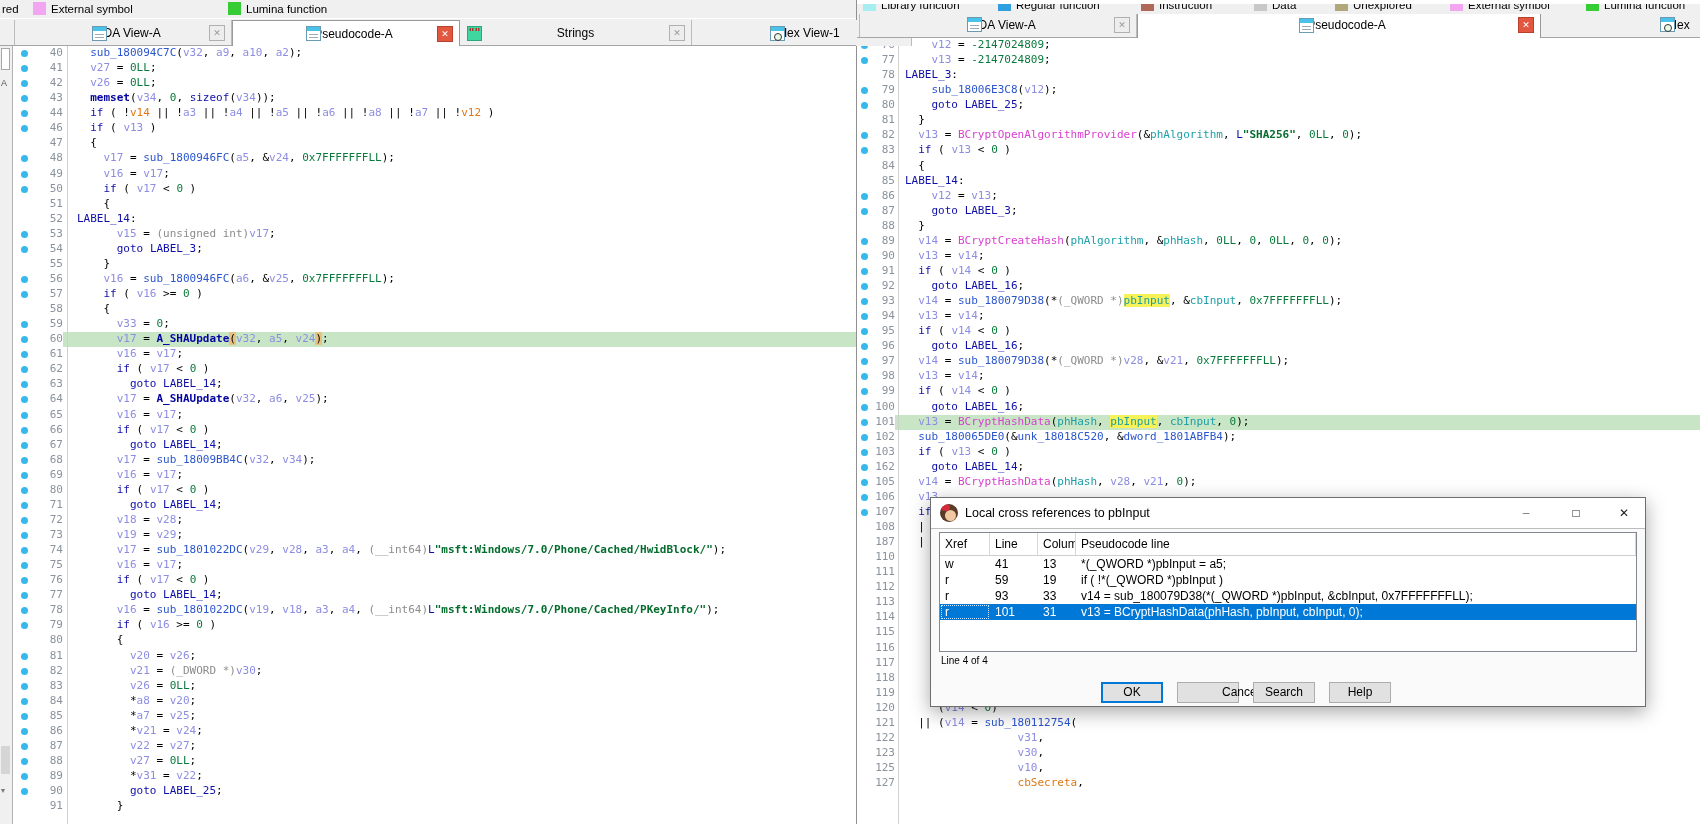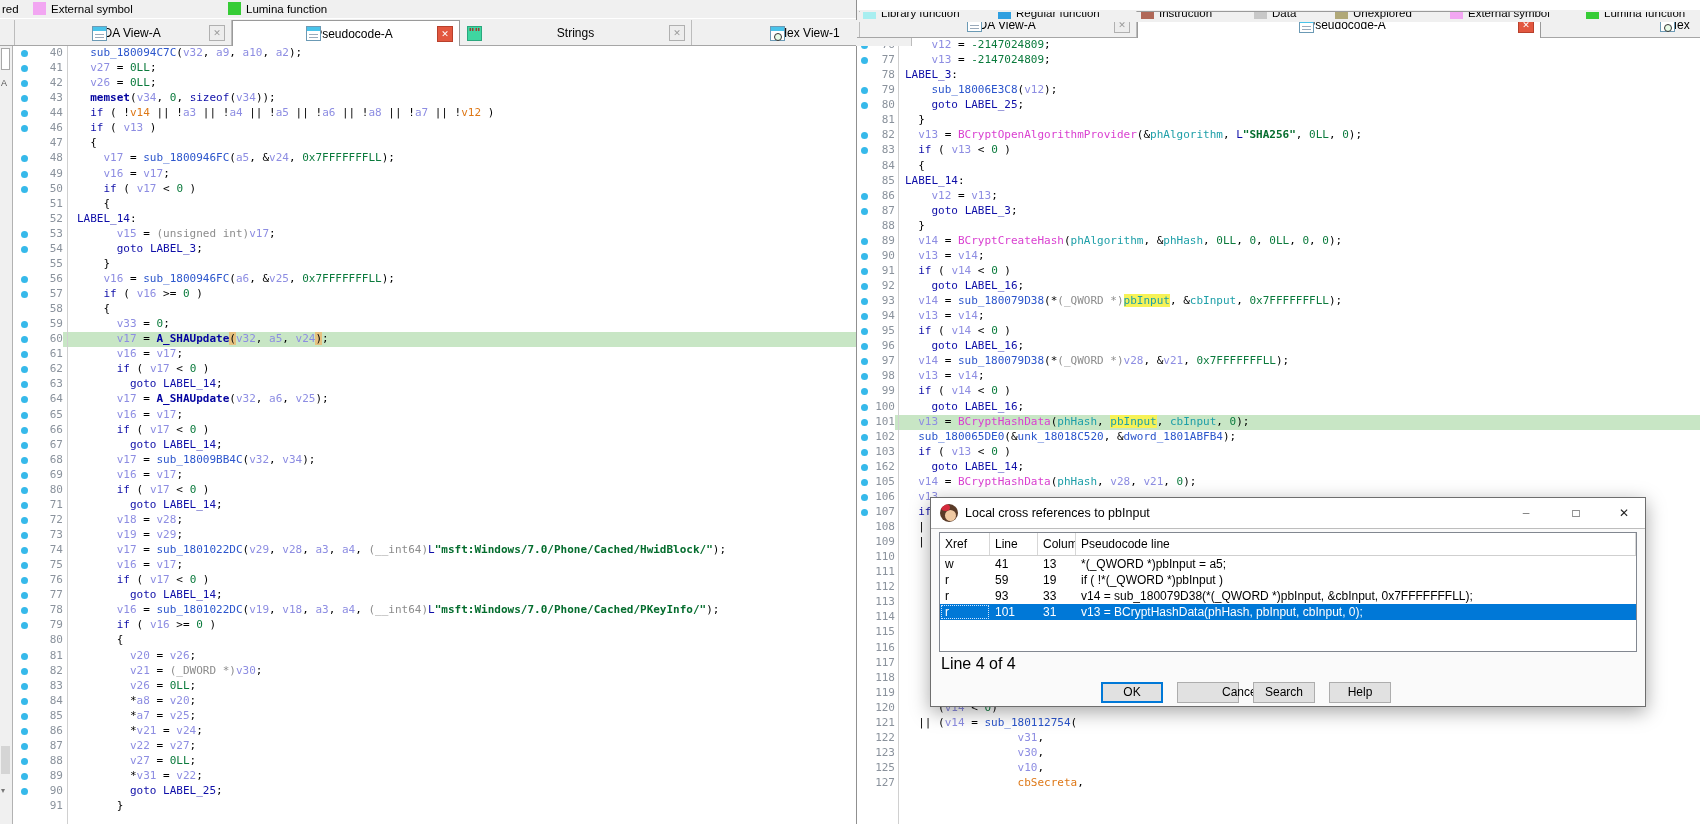--- a/index.html
+++ b/index.html
@@ -4,21 +4,21 @@
 <style>
   html,body{margin:0;padding:0}
   body{width:1700px;height:824px;overflow:hidden;position:relative;background:#f0f0f0;
        font-family:"Liberation Sans",sans-serif;color:#000}
   .window{position:absolute;top:0;bottom:0;background:#fff}
   #left-window{left:0;width:856px}
   #right-window{left:856px;width:844px;border-left:1px solid #909090}
   
   .legend{position:absolute;left:0;right:0;height:18px;background:#f0f0f0;font-size:11.5px;z-index:3}
   #left-window .legend{top:0}
-  #right-window .legend-clip{position:absolute;top:12px;left:0;right:0;height:10px;overflow:hidden;background:#a3a3a3;z-index:3}
+  #right-window .legend-clip{position:absolute;top:4px;left:0;right:0;height:10px;overflow:hidden;background:#a3a3a3;z-index:3}
   #right-window .legend{top:-8px}
   .lg-item{position:absolute;top:2px;height:14px;line-height:14px;white-space:nowrap}
   .lg-sw{display:inline-block;width:13px;height:13px;vertical-align:-2px;margin-right:5px}
   .lg-partial{position:absolute;left:2px;top:2px;height:14px;line-height:14px}
   
   .tabbar{position:absolute;left:0;right:0;background:#f0f0f0;z-index:2}
   #left-window .tabbar{top:19px;height:27px}
   #right-window .tabbar{top:10px;height:28px}
   .tabbar::after{content:"";position:absolute;left:0;right:0;bottom:0;height:1px;background:#a6a6a6}
   .tab{position:absolute;top:1px;bottom:0;display:flex;align-items:center;justify-content:center;
@@ -87,21 +87,21 @@
   #dlg-mascot{position:absolute;left:9px;top:6px;width:18px;height:18px;border-radius:50%;background:#5a3b28;overflow:hidden}
   #dlg-mascot .face{position:absolute;left:5px;top:6px;width:11px;height:11px;border-radius:50%;background:#f0c9a2}
   #dlg-mascot .beret{position:absolute;left:1px;top:0px;width:9px;height:7px;border-radius:50%;background:#d42a3c}
   #dlg-list{position:absolute;left:8px;right:8px;top:34px;height:118px;background:#fff;border:1px solid #828790;overflow:hidden}
   .xrow{display:grid;grid-template-columns:50px 48px 38px 1fr;height:16px;line-height:16px;white-space:nowrap}
   .xrow>div{overflow:hidden;padding-left:5px}
   #xref-header{height:22px;line-height:22px;border-bottom:1px solid #cfcfcf;background:#fff}
   #xref-header>div{border-right:1px solid #d7d7d7}
   .xrow.sel{background:#0078d7;color:#fff}
   .xrow.sel>div:first-child{outline:1px dotted #cfe4ff;outline-offset:-2px}
-  #dlg-status{position:absolute;left:10px;top:157px;font-size:16px}
+  #dlg-status{position:absolute;left:10px;top:157px;font-size:10px}
   #dlg-btnrow{position:absolute;left:0;right:0;top:184px;height:24px}
   .dlg-btn{position:absolute;top:0;width:62px;height:21px;background:#e1e1e1;border:1px solid #adadad;
            box-sizing:border-box;text-align:center;line-height:19px;font-size:12px}
   .dlg-btn.default{border:2px solid #0078d7;line-height:17px}
 </style>
 </head>
 <body>
 
 <div class="window" id="left-window">
   <div class="legend">
@@ -251,21 +251,21 @@
         <div class="cl"><span class="dotslot"><span class="dot"></span></span><span class="ln">99</span><span class="src"><span class="tk-d">  </span><span class="tk-k">if</span><span class="tk-d"> ( </span><span class="tk-v">v14</span><span class="tk-d"> &lt; </span><span class="tk-n">0</span><span class="tk-d"> )</span></span></div>
         <div class="cl"><span class="dotslot"><span class="dot"></span></span><span class="ln">100</span><span class="src"><span class="tk-d">    </span><span class="tk-k">goto</span><span class="tk-d"> </span><span class="tk-k">LABEL_16</span><span class="tk-d">;</span></span></div>
         <div class="cl hl"><span class="dotslot"><span class="dot"></span></span><span class="ln">101</span><span class="src"><span class="tk-d">  </span><span class="tk-v">v13</span><span class="tk-d"> = </span><span class="tk-m">BCryptHashData</span><span class="tk-d">(</span><span class="tk-t">phHash</span><span class="tk-d">, </span><span class="tk-y">pbInput</span><span class="tk-d">, </span><span class="tk-t">cbInput</span><span class="tk-d">, </span><span class="tk-n">0</span><span class="tk-d">);</span></span></div>
         <div class="cl"><span class="dotslot"><span class="dot"></span></span><span class="ln">102</span><span class="src"><span class="tk-d">  </span><span class="tk-f">sub_180065DE0</span><span class="tk-d">(&amp;</span><span class="tk-f">unk_18018C520</span><span class="tk-d">, &amp;</span><span class="tk-f">dword_1801ABFB4</span><span class="tk-d">);</span></span></div>
         <div class="cl"><span class="dotslot"><span class="dot"></span></span><span class="ln">103</span><span class="src"><span class="tk-d">  </span><span class="tk-k">if</span><span class="tk-d"> ( </span><span class="tk-v">v13</span><span class="tk-d"> &lt; </span><span class="tk-n">0</span><span class="tk-d"> )</span></span></div>
         <div class="cl"><span class="dotslot"><span class="dot"></span></span><span class="ln">162</span><span class="src"><span class="tk-d">    </span><span class="tk-k">goto</span><span class="tk-d"> </span><span class="tk-k">LABEL_14</span><span class="tk-d">;</span></span></div>
         <div class="cl"><span class="dotslot"><span class="dot"></span></span><span class="ln">105</span><span class="src"><span class="tk-d">  </span><span class="tk-v">v14</span><span class="tk-d"> = </span><span class="tk-m">BCryptHashData</span><span class="tk-d">(</span><span class="tk-t">phHash</span><span class="tk-d">, </span><span class="tk-v">v28</span><span class="tk-d">, </span><span class="tk-v">v21</span><span class="tk-d">, </span><span class="tk-n">0</span><span class="tk-d">);</span></span></div>
         <div class="cl"><span class="dotslot"><span class="dot"></span></span><span class="ln">106</span><span class="src"><span class="tk-d">  </span><span class="tk-v">v13</span></span></div>
         <div class="cl"><span class="dotslot"><span class="dot"></span></span><span class="ln">107</span><span class="src"><span class="tk-d">  </span><span class="tk-k">if</span></span></div>
         <div class="cl"><span class="dotslot"></span><span class="ln">108</span><span class="src"><span class="tk-d">  |</span></span></div>
-        <div class="cl"><span class="dotslot"></span><span class="ln">109</span><span class="src"><span class="tk-d">  |</span></span></div>
+        <div class="cl"><span class="dotslot"></span><span class="ln">187</span><span class="src"><span class="tk-d">  |</span></span></div>
         <div class="cl"><span class="dotslot"></span><span class="ln">110</span><span class="src"></span></div>
         <div class="cl"><span class="dotslot"></span><span class="ln">111</span><span class="src"></span></div>
         <div class="cl"><span class="dotslot"></span><span class="ln">112</span><span class="src"></span></div>
         <div class="cl"><span class="dotslot"></span><span class="ln">113</span><span class="src"></span></div>
         <div class="cl"><span class="dotslot"></span><span class="ln">114</span><span class="src"></span></div>
         <div class="cl"><span class="dotslot"></span><span class="ln">115</span><span class="src"></span></div>
         <div class="cl"><span class="dotslot"></span><span class="ln">116</span><span class="src"></span></div>
         <div class="cl"><span class="dotslot"></span><span class="ln">117</span><span class="src"></span></div>
         <div class="cl"><span class="dotslot"></span><span class="ln">118</span><span class="src"></span></div>
         <div class="cl"><span class="dotslot"></span><span class="ln">119</span><span class="src"></span></div>

